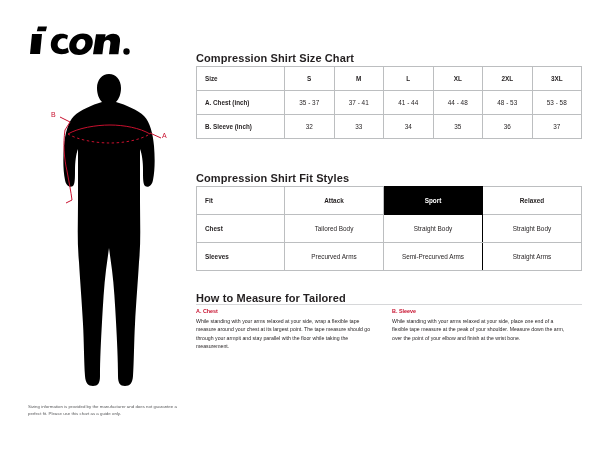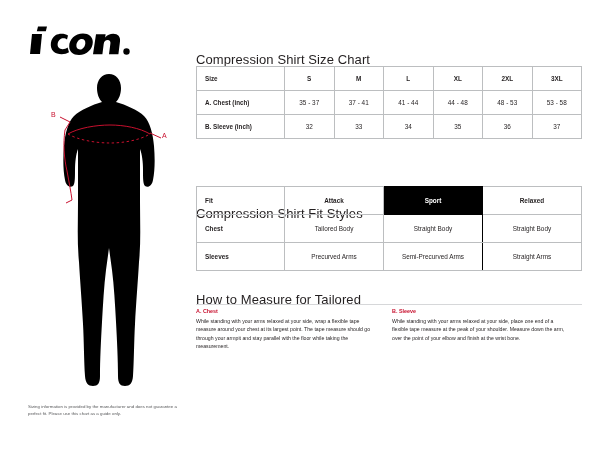--- a/index.html
+++ b/index.html
@@ -59,27 +59,27 @@
 
   
   .right-col {
     position: absolute;
     left: 194px;
     top: 0;
     width: 390px;
     height: 450px;
   }
   .section-title {
-    font-size: 13px;
-    font-weight: normal;
+    font-size: 11px;
+    font-weight: bold;
     color: #231f20;
     letter-spacing: 0.1px;
   }
   #size-chart-title { position: absolute; left: 2px; top: 52px; }
-  #fit-styles-title { position: absolute; left: 2px; top: 172px; margin-top: 34px; }
+  #fit-styles-title { position: absolute; left: 2px; top: 172px; }
   #measure-title    { position: absolute; left: 2px; top: 292px; }
 
   table {
     border-collapse: collapse;
     table-layout: fixed;
     font-size: 6.4px;
   }
   table td {
     border: 0.6px solid #bcbec0;
     text-align: center;

